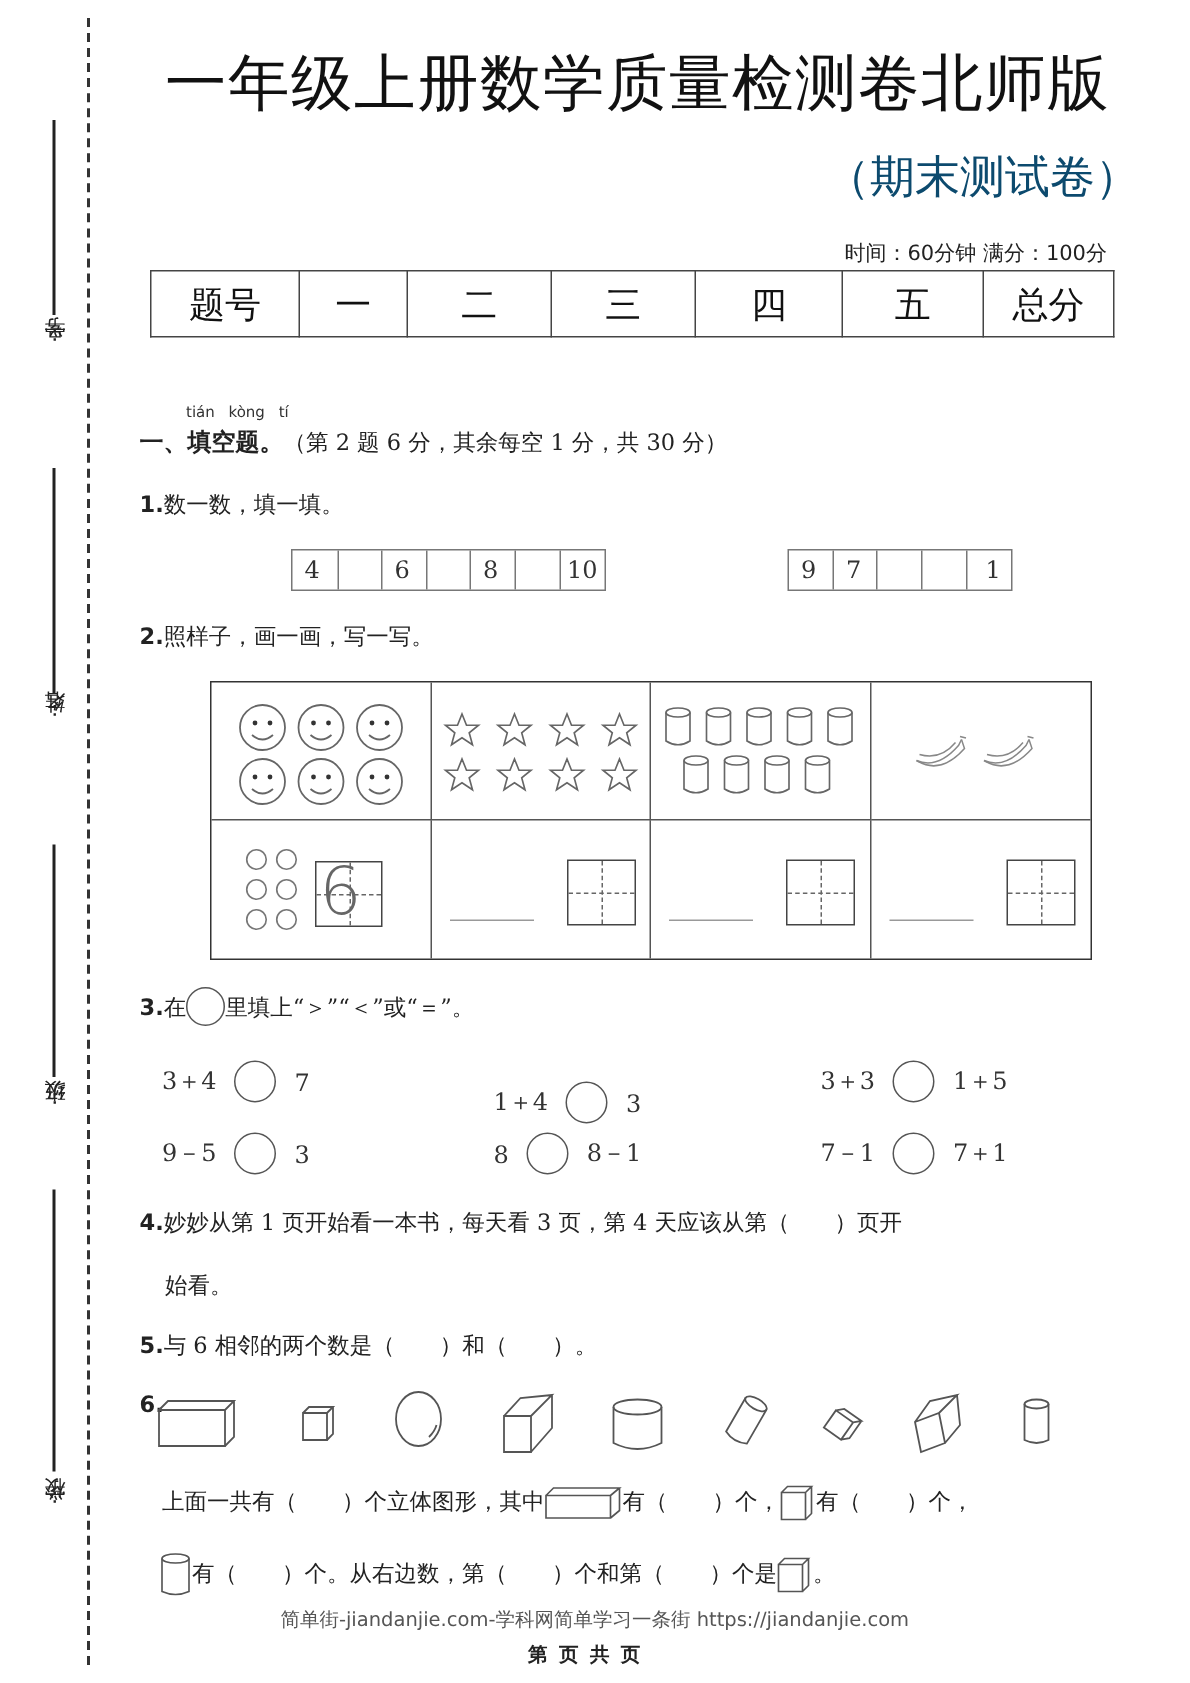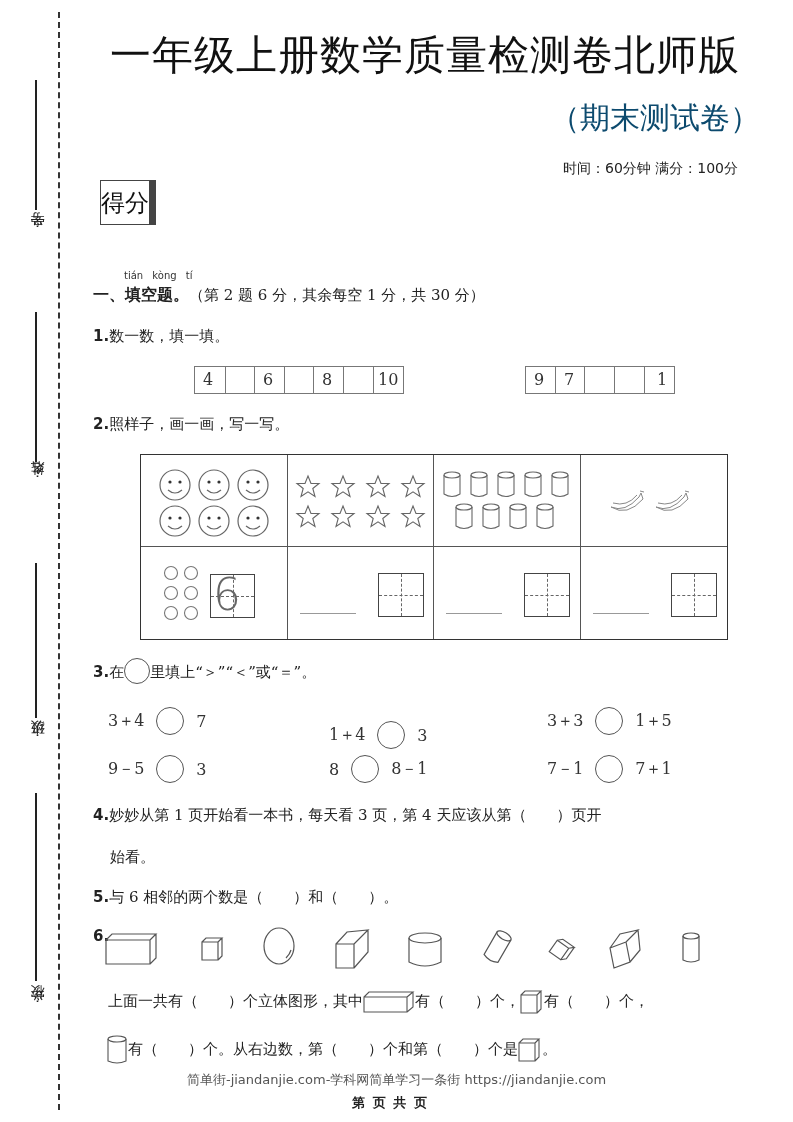--- a/index.html
+++ b/index.html
@@ -70,28 +70,28 @@
   <div class="rule" style="top:0;height:188px;"></div>
   <div class="label" style="top:202px;">学校：</div>
 </div>
 
 <div class="title">一年级上册数学质量检测卷北师版</div>
 <div class="subtitle">（期末测试卷）</div>
 <div class="time-info">时间：60分钟  满分：100分</div>
 
 <table class="score">
   <tbody>
-  <tr>
-    <td>得分</td>
-    <td></td>
-    <td></td>
-    <td></td>
-    <td></td>
-    <td></td>
-    <td></td>
+      <tr>
+    <td style="width:99px;">题号</td>
+    <td style="width:72px;">一</td>
+    <td style="width:96px;">二</td>
+    <td style="width:96px;">三</td>
+    <td style="width:98px;">四</td>
+    <td style="width:94px;">五</td>
+    <td style="width:87px;">总分</td>
   </tr>
 </tbody>
   </table>
 
 <div class="pinyin">tián kòng  tí</div>
 <div class="section-head">
   <b>一、填空题。</b><span>（第 2 题 6 分，其余每空 1 分，共 30 分）</span>
 </div>
 
 <div class="q" style="top:327px;">

